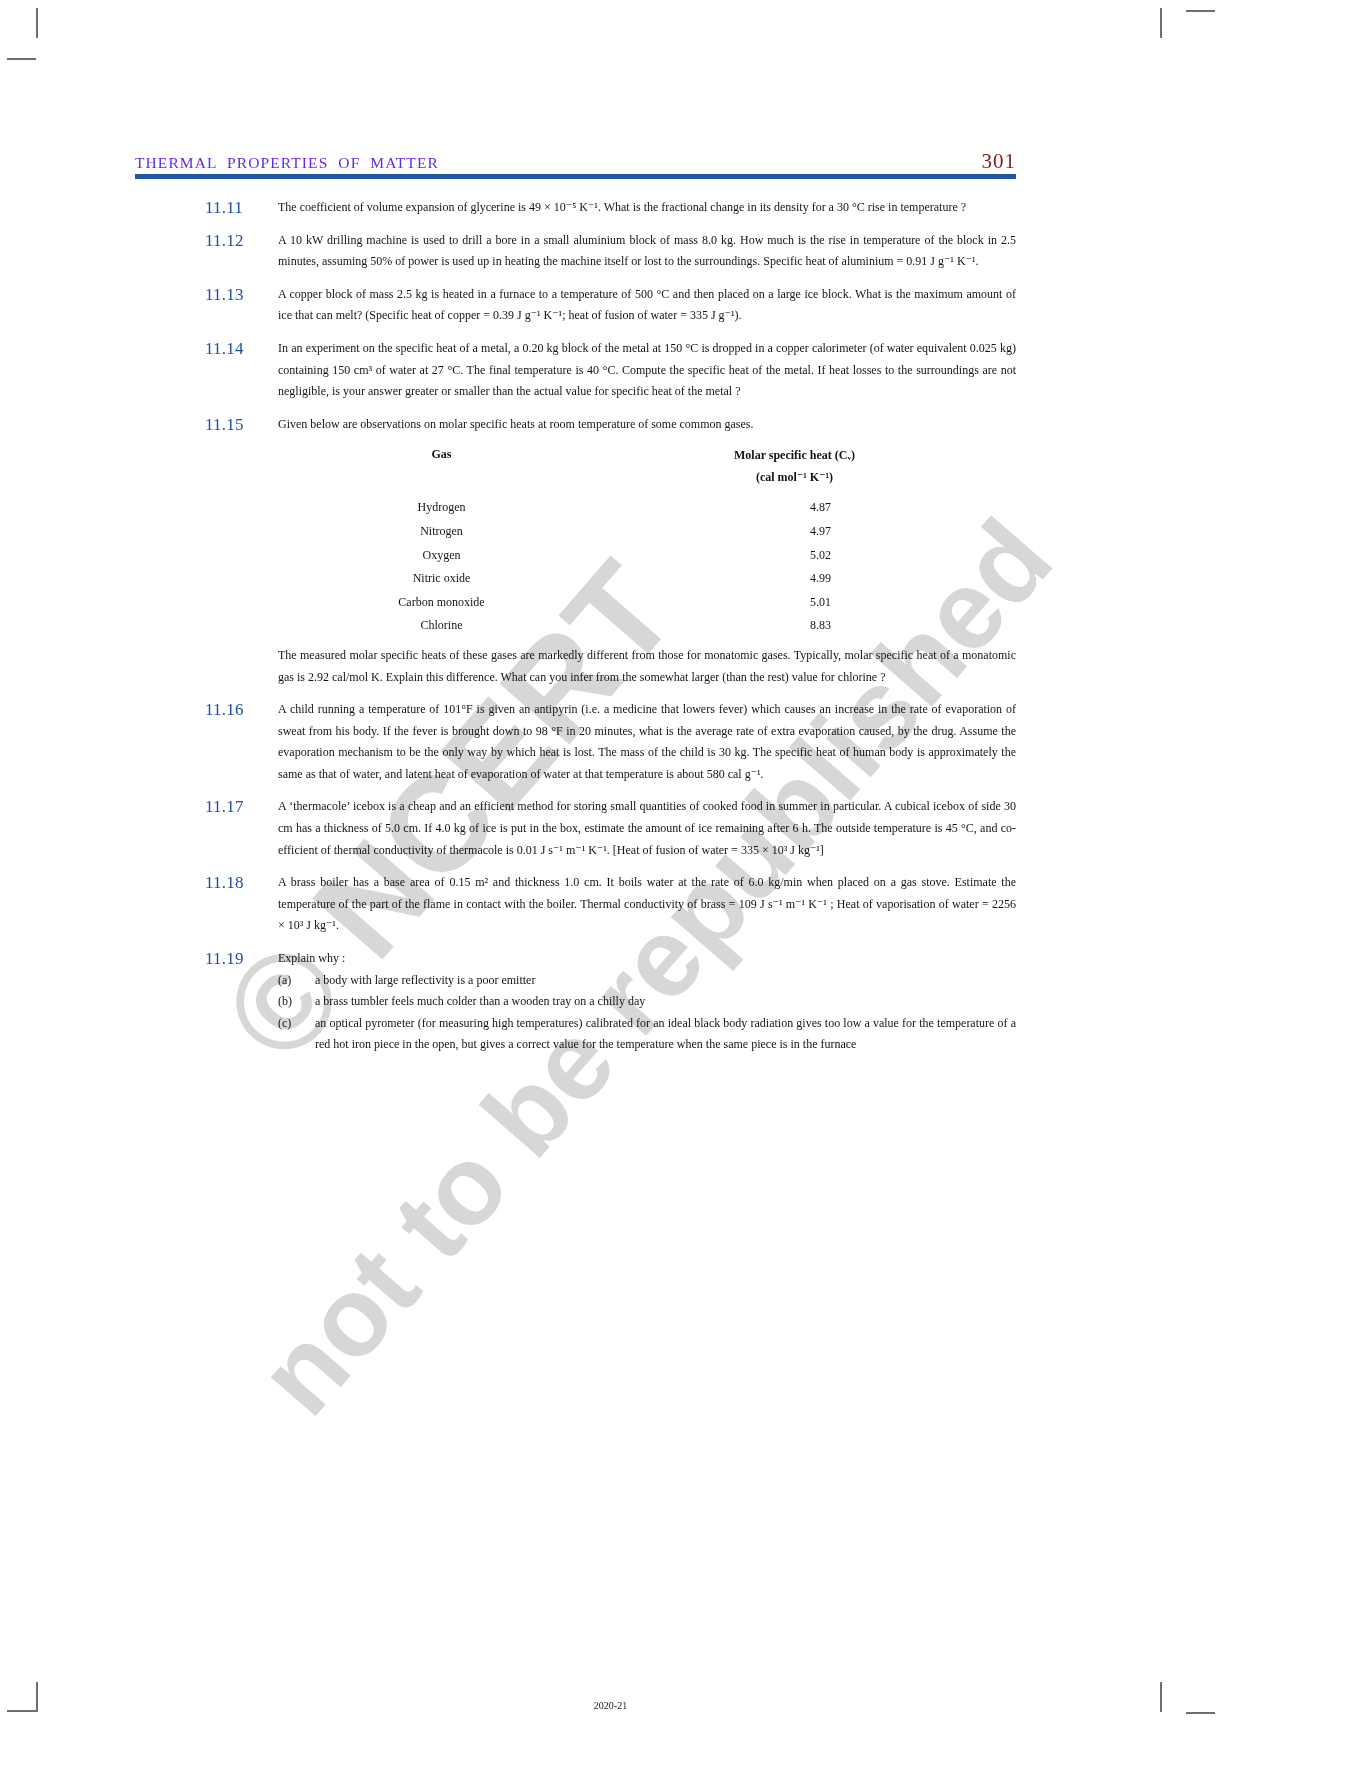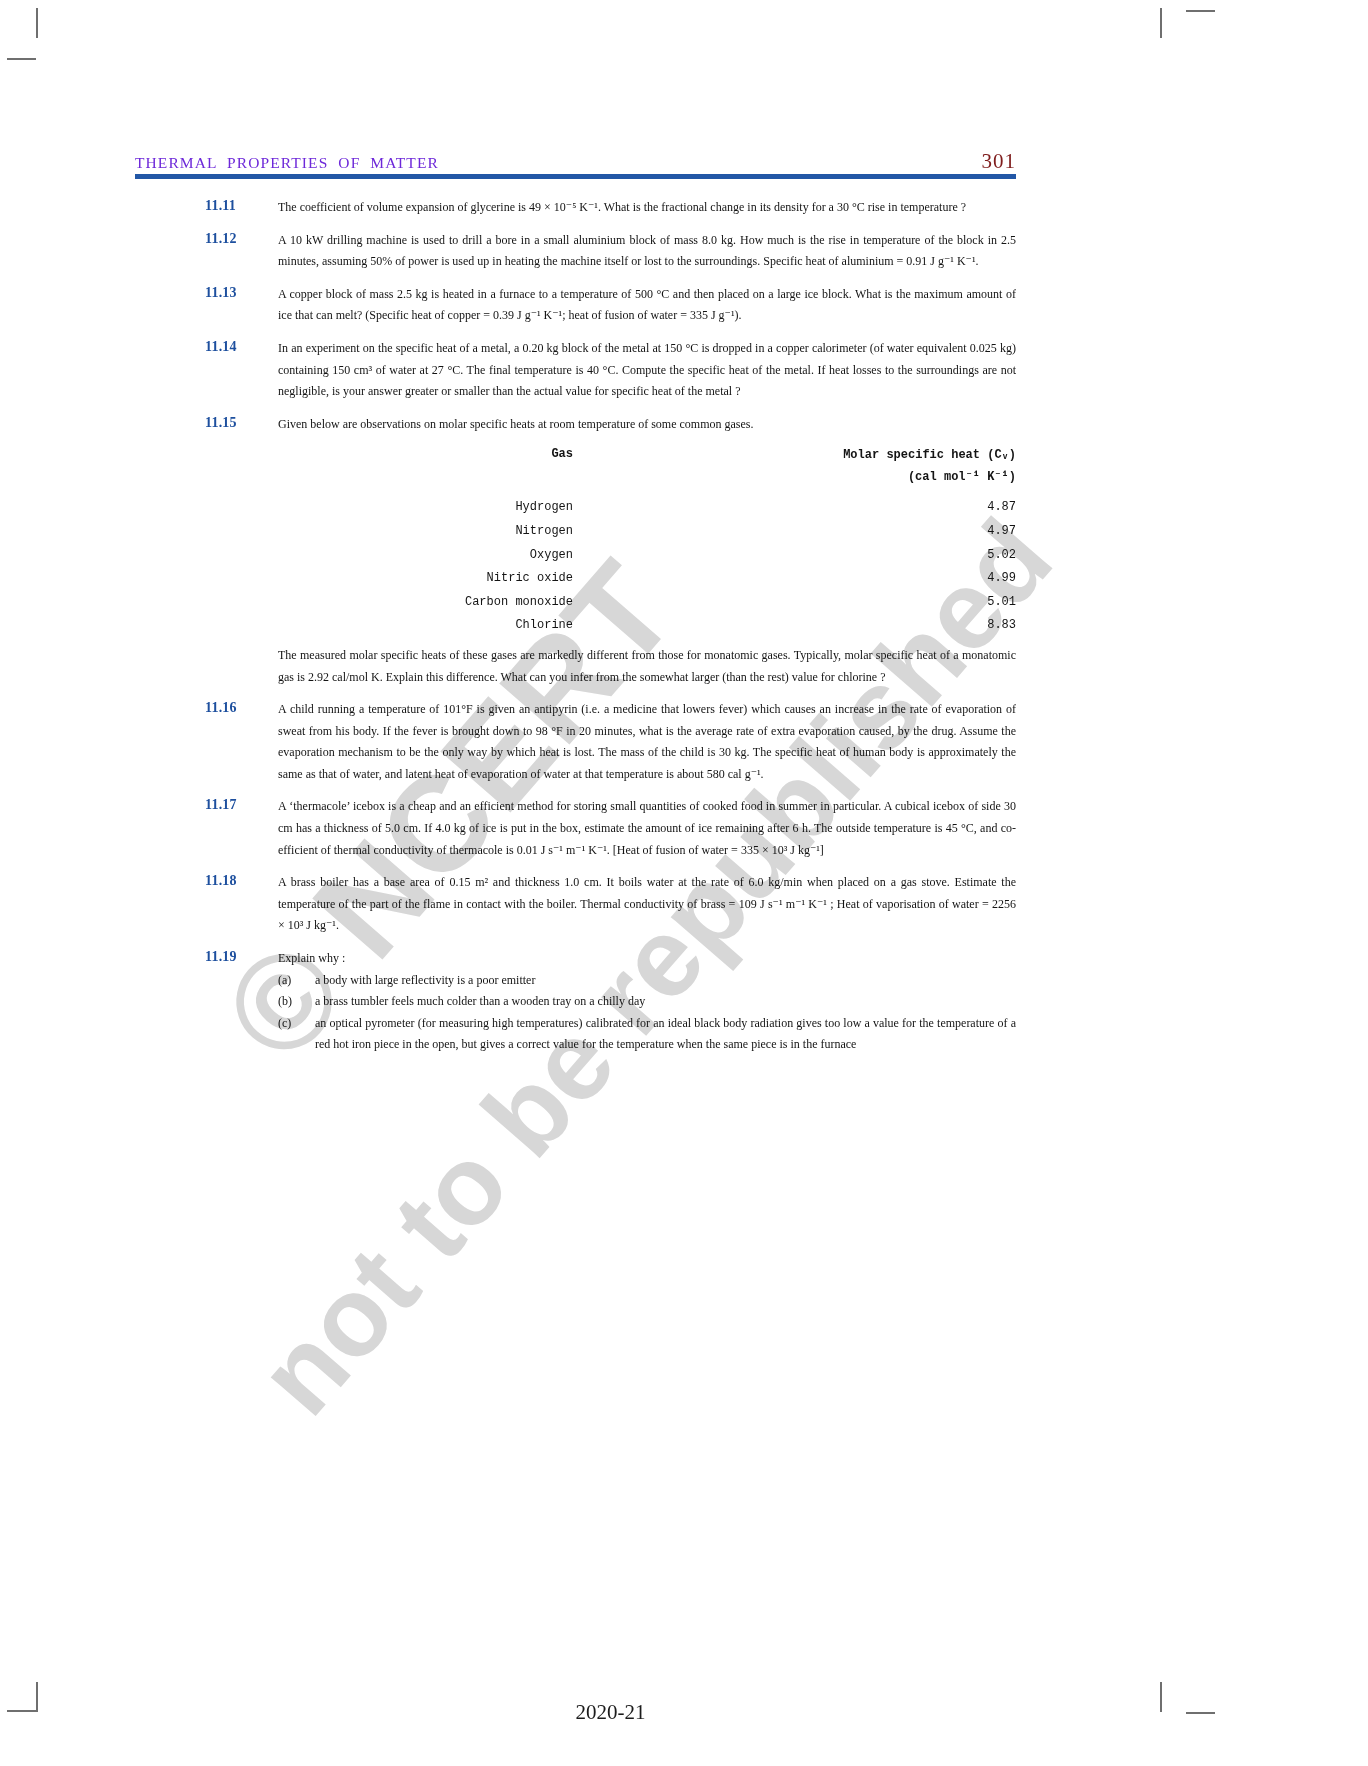--- a/index.html
+++ b/index.html
@@ -38,42 +38,42 @@
     font-weight: bold; color: #d7d7d7; white-space: nowrap;
     transform-origin: left bottom;
   }
   .wm1 { font-size: 135px; left: 310px; top: 935px; transform: rotate(-49deg); }
   .wm2 { font-size: 112px; left: 330px; top: 1310px; transform: rotate(-49deg); }
 
   
   .content { position: absolute; left: 205px; top: 197px; width: 811px; z-index: 1; }
   .problem { display: grid; grid-template-columns: 73px 1fr; margin-bottom: 11px; }
   .pnum {
-    font-weight: bold; color: #1d4f9e; font-size: 14px; padding-top: 1px;
+    font-weight: normal; color: #1d4f9e; font-size: 17px; padding-top: 1px;
     letter-spacing: 0.2px;
   }
   .pbody { font-size: 12px; line-height: 21.6px; text-align: justify; }
   .pbody p { margin: 0; }
 
   
-  .gas-table { margin: 9px 0 7px 32px; text-align: right; font-family: Liberation Mono, monospace; }
+  .gas-table { margin: 9px 0 7px 32px; text-align: center; }
   .gt-header { display: grid; grid-template-columns: 263px 1fr; font-weight: bold; margin-bottom: 8px; }
   .gt-header .line { line-height: 22px; }
   .gt-row { display: grid; grid-template-columns: 263px 1fr; line-height: 23.6px; }
   .gt-val { padding-left: 52px; }
 
   .outro { margin-left: -20px; margin-top: 10px; }
 
   
   .subitem { display: grid; grid-template-columns: 37px 1fr; }
   .sub-label { text-align: left; }
 
   .footer {
     position: absolute; left: 205px; top: 1700px; width: 811px;
-    text-align: center; font-size: 21px; color: #1c1c1c; z-index: 1;
+    text-align: center; font-size: 10px; color: #1c1c1c; z-index: 1;
   }
 </style>
 </head>
 <body>
 
 <div class="page">
 
   <div class="crop" style="left:36px; top:8px; width:1.5px; height:30px;"></div>
   <div class="crop" style="left:7px; top:58px; width:29px; height:1.5px;"></div>
   <div class="crop" style="left:1160px; top:8px; width:1.5px; height:30px;"></div>

